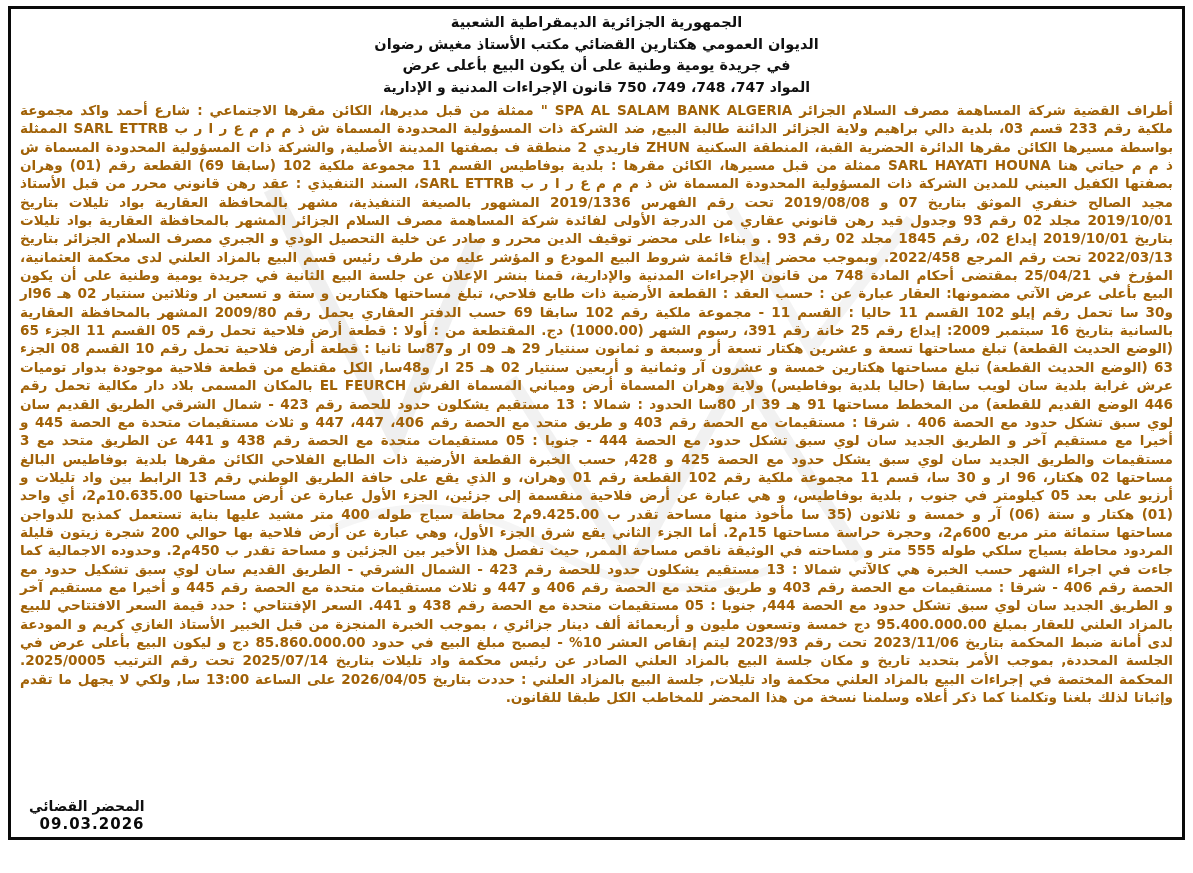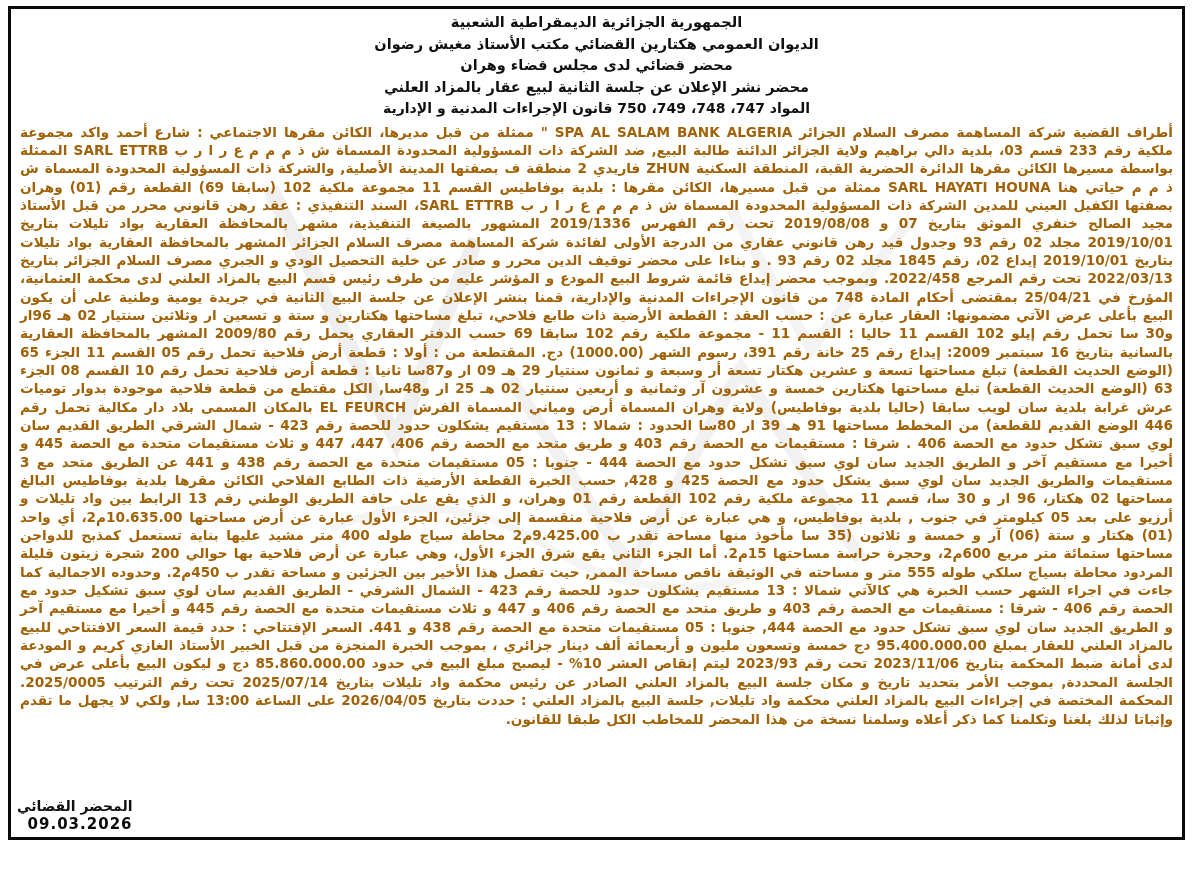--- a/index.html
+++ b/index.html
@@ -45,21 +45,21 @@
     margin-top: 3px;
     text-align: justify;
     font-weight: 700;
     font-size: 13.6px;
     line-height: 18.35px;
     color: #a16207;
     word-spacing: 1px;
   }
   .sigblock {
     position: absolute;
-    left: 6px;
+    left: 18px;
     bottom: 3px;
     z-index: 2;
     text-align: left;
     direction: rtl;
   }
   .sig-title {
     font-weight: 700;
     font-size: 14px;
     line-height: 18px;
     color: #101010;
@@ -84,22 +84,21 @@
     <path d="M300,230 L420,420 L530,220 L650,410" stroke="#e7e7e7" stroke-width="13" fill="none"></path>
     <path d="M520,60 L600,200 L700,70" stroke="#ebebeb" stroke-width="11" fill="none"></path>
     <path d="M120,380 Q230,330 340,400 Q450,465 560,420" stroke="#ededed" stroke-width="8" fill="none"></path>
   </svg>
 
   <div class="content">
 
     <div class="header">
       <div class="hdr">الجمهورية الجزائرية الديمقراطية الشعبية</div>
       <div class="hdr">الديوان العمومي هكتارين القضائي مكتب الأستاذ مغيش رضوان</div>
-      <div class="hdr">محضر قضائي لدى مجلس قضاء وهران</div>
-      <div class="hdr">محضر نشر الإعلان عن جلسة الثانية لبيع عقار بالمزاد العلني</div>
+      <div class="hdr">في جريدة يومية وطنية على أن يكون البيع بأعلى عرض</div>
       <div class="hdr small">المواد 747، 748، 749، 750 قانون الإجراءات المدنية و الإدارية</div>
     </div>
 
     <div class="bodytext">أطراف القضية شركة المساهمة مصرف السلام الجزائر SPA AL SALAM BANK ALGERIA " ممثلة من قبل مديرها، الكائن مقرها الاجتماعي : شارع أحمد واكد مجموعة ملكية رقم 233 قسم 03، بلدية دالي براهيم ولاية الجزائر الدائنة طالبة البيع, ضد الشركة ذات المسؤولية المحدودة المسماة ش ذ م م م ع ر ا ر ب SARL ETTRB الممثلة بواسطة مسيرها الكائن مقرها الدائرة الحضرية القبة، المنطقة السكنية ZHUN فاريدي 2 منطقة ف بصفتها المدينة الأصلية, والشركة ذات المسؤولية المحدودة المسماة ش ذ م م حياتي هنا SARL HAYATI HOUNA ممثلة من قبل مسيرها، الكائن مقرها : بلدية بوفاطيس القسم 11 مجموعة ملكية 102 (سابقا 69) القطعة رقم (01) وهران بصفتها الكفيل العيني للمدين الشركة ذات المسؤولية المحدودة المسماة ش ذ م م م ع ر ا ر ب SARL ETTRB، السند التنفيذي : عقد رهن قانوني محرر من قبل الأستاذ مجيد الصالح خنفري الموثق بتاريخ 07 و 2019/08/08 تحت رقم الفهرس 2019/1336 المشهور بالصيغة التنفيذية، مشهر بالمحافظة العقارية بواد تليلات بتاريخ 2019/10/01 مجلد 02 رقم 93 وجدول قيد رهن قانوني عقاري من الدرجة الأولى لفائدة شركة المساهمة مصرف السلام الجزائر المشهر بالمحافظة العقارية بواد تليلات بتاريخ 2019/10/01 إيداع 02، رقم 1845 مجلد 02 رقم 93 . و بناءا على محضر توقيف الدين محرر و صادر عن خلية التحصيل الودي و الجبري مصرف السلام الجزائر بتاريخ 2022/03/13 تحت رقم المرجع 2022/458. وبموجب محضر إيداع قائمة شروط البيع المودع و المؤشر عليه من طرف رئيس قسم البيع بالمزاد العلني لدى محكمة العثمانية، المؤرخ في 25/04/21 بمقتضى أحكام المادة 748 من قانون الإجراءات المدنية والإدارية، قمنا بنشر الإعلان عن جلسة البيع الثانية في جريدة يومية وطنية على أن يكون البيع بأعلى عرض الآتي مضمونها: العقار عبارة عن : حسب العقد : القطعة الأرضية ذات طابع فلاحي، تبلغ مساحتها هكتارين و ستة و تسعين ار وثلاثين سنتيار 02 هـ 96ار و30 سا تحمل رقم إيلو 102 القسم 11 حاليا : القسم 11 - مجموعة ملكية رقم 102 سابقا 69 حسب الدفتر العقاري يحمل رقم 2009/80 المشهر بالمحافظة العقارية بالسانية بتاريخ 16 سبتمبر 2009: إيداع رقم 25 خانة رقم 391، رسوم الشهر (1000.00) دج. المقتطعة من : أولا : قطعة أرض فلاحية تحمل رقم 05 القسم 11 الجزء 65 (الوضع الحديث القطعة) تبلغ مساحتها تسعة و عشرين هكتار تسعة أر وسبعة و ثمانون سنتيار 29 هـ 09 ار و87سا ثانيا : قطعة أرض فلاحية تحمل رقم 10 القسم 08 الجزء 63 (الوضع الحديث القطعة) تبلغ مساحتها هكتارين خمسة و عشرون آر وثمانية و أربعين سنتيار 02 هـ 25 ار و48سا, الكل مقتطع من قطعة فلاحية موجودة بدوار توميات عرش غرابة بلدية سان لويب سابقا (حاليا بلدية بوفاطيس) ولاية وهران المسماة أرض ومياني المسماة الفرش EL FEURCH بالمكان المسمى بلاد دار مكالية تحمل رقم 446 الوضع القديم للقطعة) من المخطط مساحتها 91 هـ 39 ار 80سا الحدود : شمالا : 13 مستقيم يشكلون حدود للحصة رقم 423 - شمال الشرقي الطريق القديم سان لوي سبق تشكل حدود مع الحصة 406 . شرقا : مستقيمات مع الحصة رقم 403 و طريق متحد مع الحصة رقم 406، 447، 447 و ثلاث مستقيمات متحدة مع الحصة 445 و أخيرا مع مستقيم آخر و الطريق الجديد سان لوي سبق تشكل حدود مع الحصة 444 - جنوبا : 05 مستقيمات متحدة مع الحصة رقم 438 و 441 عن الطريق متحد مع 3 مستقيمات والطريق الجديد سان لوي سبق يشكل حدود مع الحصة 425 و 428, حسب الخبرة القطعة الأرضية ذات الطابع الفلاحي الكائن مقرها بلدية بوفاطيس البالغ مساحتها 02 هكتار، 96 ار و 30 سا، قسم 11 مجموعة ملكية رقم 102 القطعة رقم 01 وهران، و الذي يقع على حافة الطريق الوطني رقم 13 الرابط بين واد تليلات و أرزيو على بعد 05 كيلومتر في جنوب , بلدية بوفاطيس، و هي عبارة عن أرض فلاحية منقسمة إلى جزئين، الجزء الأول عبارة عن أرض مساحتها 10.635.00م2، أي واحد (01) هكتار و ستة (06) آر و خمسة و ثلاثون (35 سا مأخوذ منها مساحة تقدر ب 9.425.00م2 محاطة سياج طوله 400 متر مشيد عليها بناية تستعمل كمذبح للدواجن مساحتها ستمائة متر مربع 600م2، وحجرة حراسة مساحتها 15م2. أما الجزء الثاني يقع شرق الجزء الأول، وهي عبارة عن أرض فلاحية بها حوالي 200 شجرة زيتون قليلة المردود محاطة بسياج سلكي طوله 555 متر و مساحته في الوثيقة ناقص مساحة الممر, حيث تفصل هذا الأخير بين الجزئين و مساحة تقدر ب 450م2. وحدوده الاجمالية كما جاءت في اجراء الشهر حسب الخبرة هي كالآتي شمالا : 13 مستقيم يشكلون حدود للحصة رقم 423 - الشمال الشرقي - الطريق القديم سان لوي سبق تشكيل حدود مع الحصة رقم 406 - شرقا : مستقيمات مع الحصة رقم 403 و طريق متحد مع الحصة رقم 406 و 447 و ثلاث مستقيمات متحدة مع الحصة رقم 445 و أخيرا مع مستقيم آخر و الطريق الجديد سان لوي سبق تشكل حدود مع الحصة 444, جنوبا : 05 مستقيمات متحدة مع الحصة رقم 438 و 441. السعر الإفتتاحي : حدد قيمة السعر الافتتاحي للبيع بالمزاد العلني للعقار بمبلغ 95.400.000.00 دج خمسة وتسعون مليون و أربعمائة ألف دينار جزائري ، بموجب الخبرة المنجزة من قبل الخبير الأستاذ الغازي كريم و المودعة لدى أمانة ضبط المحكمة بتاريخ 2023/11/06 تحت رقم 2023/93 ليتم إنقاص العشر 10% - ليصبح مبلغ البيع في حدود 85.860.000.00 دج و ليكون البيع بأعلى عرض في الجلسة المحددة, بموجب الأمر بتحديد تاريخ و مكان جلسة البيع بالمزاد العلني الصادر عن رئيس محكمة واد تليلات بتاريخ 2025/07/14 تحت رقم الترتيب 2025/0005. المحكمة المختصة في إجراءات البيع بالمزاد العلني محكمة واد تليلات, جلسة البيع بالمزاد العلني : حددت بتاريخ 2026/04/05 على الساعة 13:00 سا, ولكي لا يجهل ما تقدم وإثباتا لذلك بلغنا وتكلمنا كما ذكر أعلاه وسلمنا نسخة من هذا المحضر للمخاطب الكل طبقا للقانون.</div>
 
   </div>
 
   <div class="sigblock">
     <div class="sig-title">المحضر القضائي</div>
     <div class="sig-date">09.03.2026</div>

